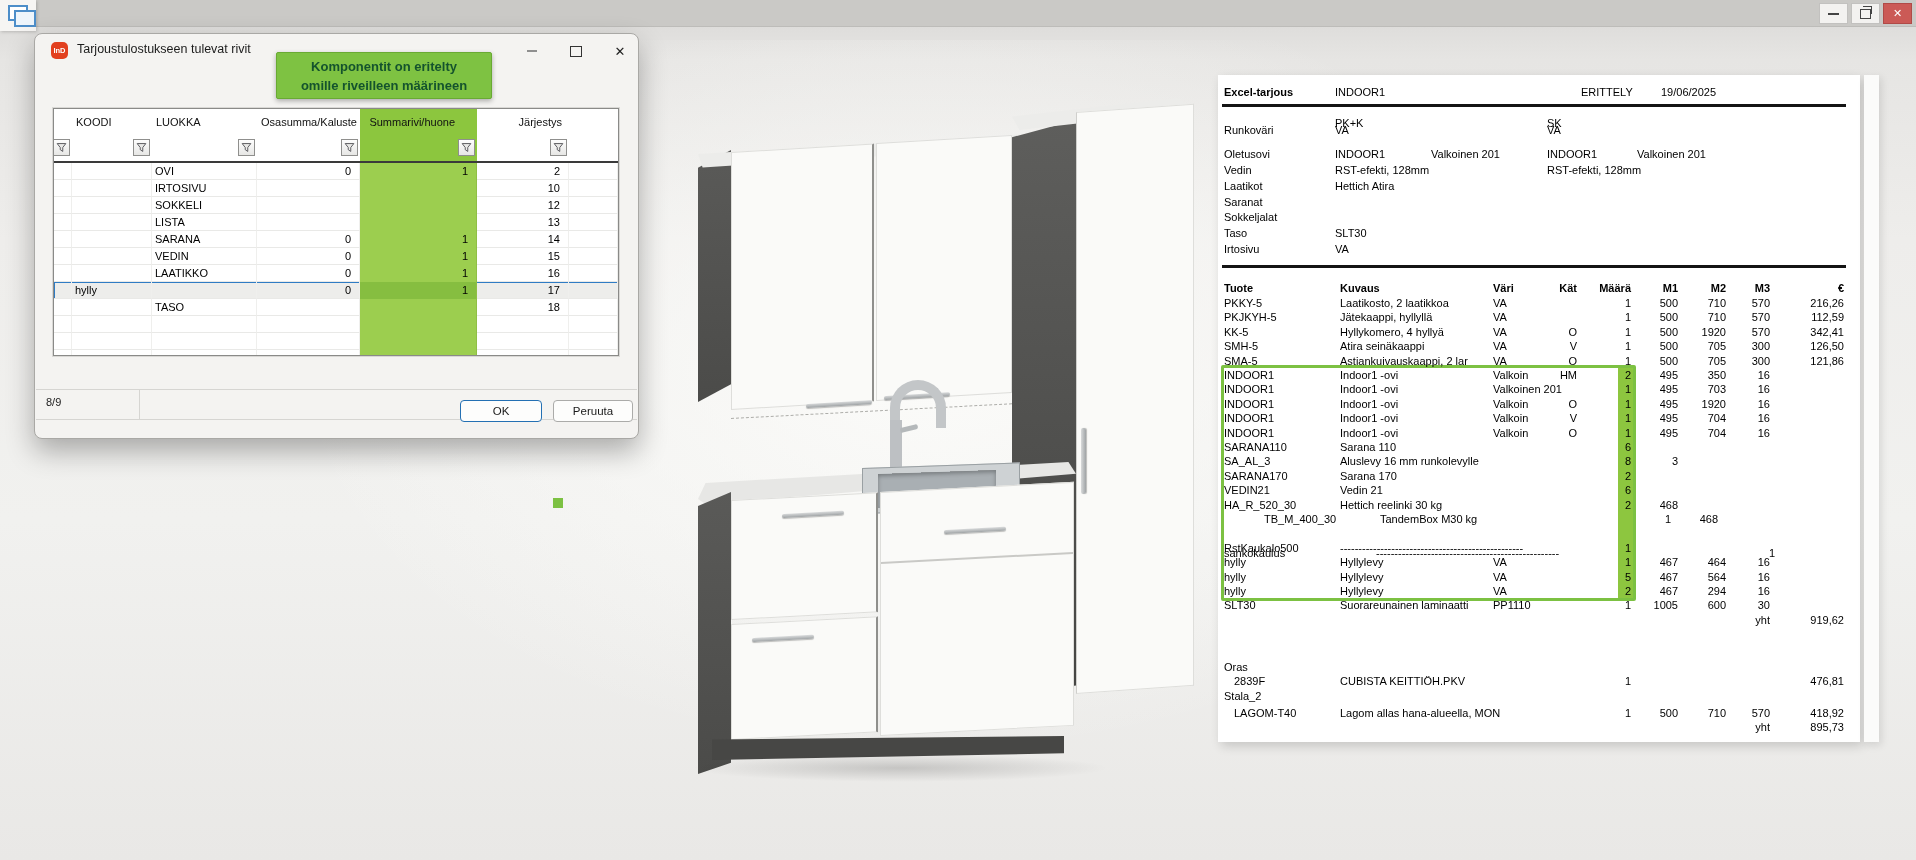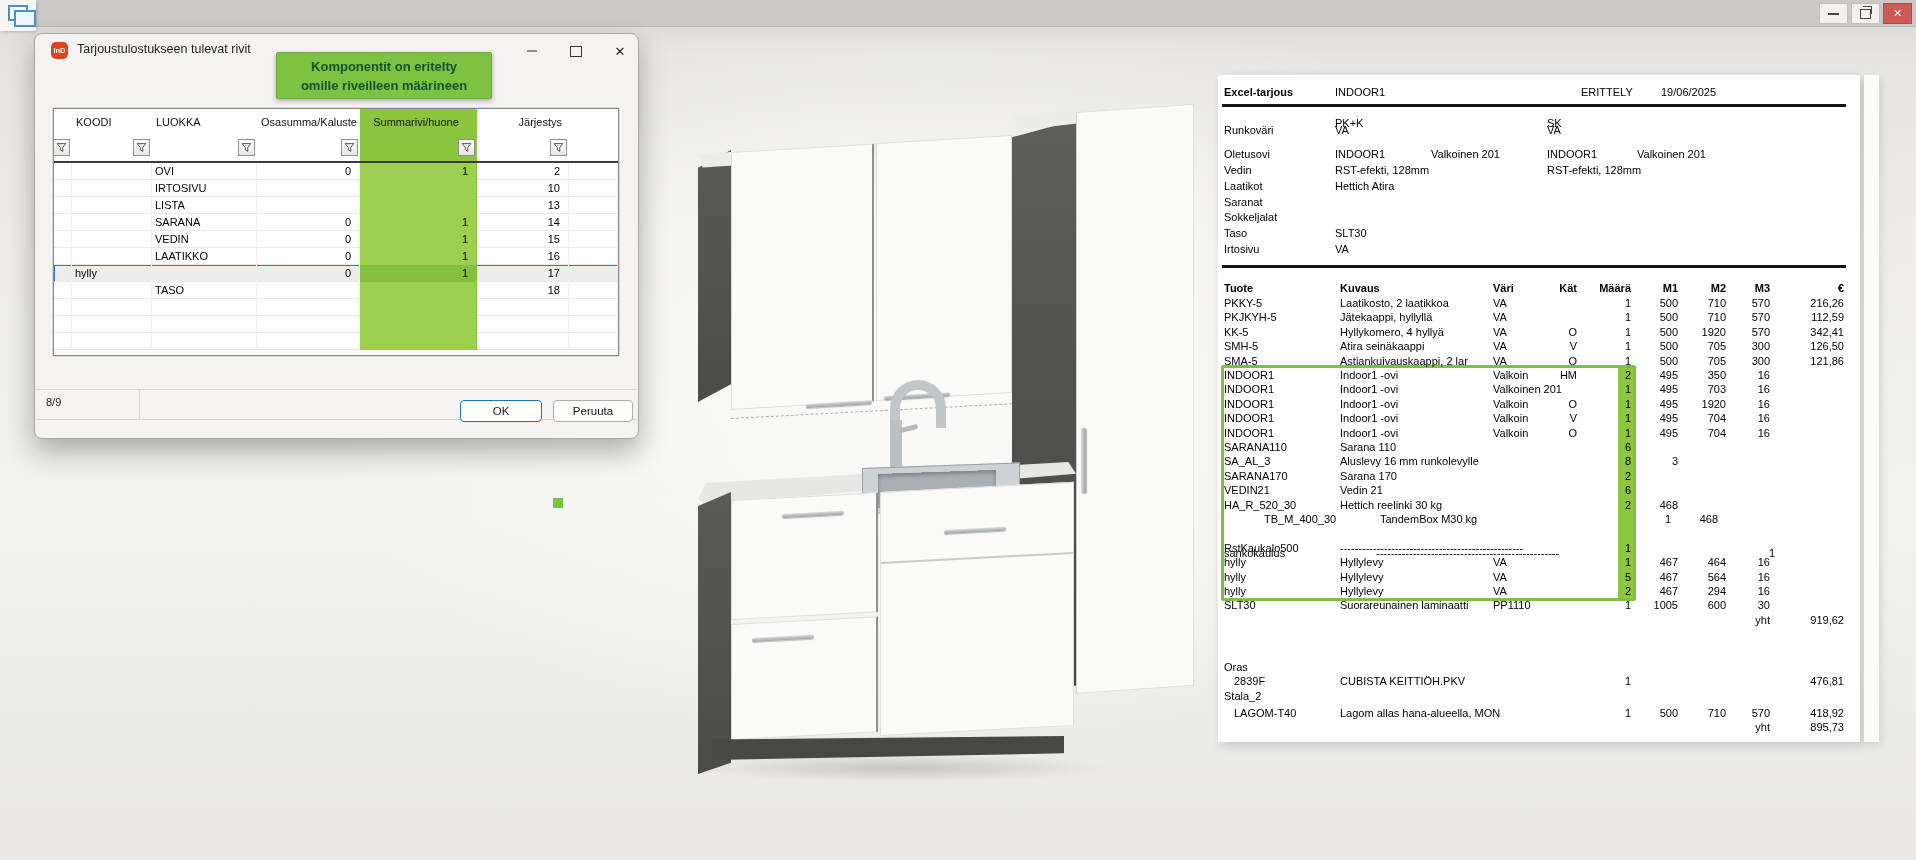--- a/index.html
+++ b/index.html
@@ -41,21 +41,21 @@
   .dlg-ctrl{position:absolute;top:5px;width:26px;height:24px;display:flex;align-items:center;justify-content:center;color:#333;}
   .dlg-ctrl .dash{width:10px;height:1.5px;background:#8f8f8f;}
   .dlg-ctrl .sq{width:10px;height:9px;border:1.2px solid #333;}
   .dlg-ctrl.x{font-size:13px;color:#222;}
   .dlg-table{position:absolute;left:18px;top:74px;width:564px;height:246px;background:#fff;
     border:1px solid #8a8a88;box-sizing:content-box;outline:1px solid #d9d8d5;overflow:hidden;}
   .grow{display:grid;grid-template-columns:18px 80px 105px 103px 117px 92px 1fr;}
   .ghead{height:26px;line-height:26px;font-size:11px;color:#111;}
   .ghead .hc{padding:0 4px;white-space:nowrap;overflow:hidden;}
   .hc.right{text-align:right;padding-right:7px;}
-  .hc.greenh{background:var(--green-header,#8cc63e);text-align:center;padding-right:9px;}
+  .hc.greenh{background:var(--green-header,#8cc63e);text-align:right;padding-right:22px;}
   .gfilter{height:26px;border-bottom:2px solid #3a3a3a;}
   .fcell{position:relative;}
   .fcell.greenh{background:var(--green-header,#8cc63e);}
   .fbtn{position:absolute;right:2px;top:4px;width:17px;height:17px;background:linear-gradient(#fdfdfd,#e7e7e5);
     border:1px solid #8f8f8d;display:flex;align-items:center;justify-content:center;box-sizing:border-box;}
   .trow{height:17px;line-height:17px;font-size:11px;color:#000;}
   .trow .c{border-bottom:1px solid #e9e9e7;border-right:1px solid #efefed;padding:0 3px;white-space:nowrap;overflow:hidden;box-sizing:border-box;}
   .trow .c.green{background:var(--green-cell,#9cce4f);border-bottom:none;border-right:1px solid #8fbf45;}
   .trow .c.num{text-align:right;padding-right:8px;}
   .trow.sel{background:#ededeb;box-shadow:inset 0 0 0 1px #2f7cc4;}
@@ -638,20 +638,29 @@
             <div class="c"></div>
             <div class="c">IRTOSIVU</div>
             <div class="c num"></div>
             <div class="c num green"></div>
             <div class="c num">10</div>
             <div class="c"></div>
           </div>
           <div class="grow trow">
             <div class="c"></div>
             <div class="c"></div>
+            <div class="c">SOKKELI</div>
+            <div class="c num"></div>
+            <div class="c num green"></div>
+            <div class="c num">12</div>
+            <div class="c"></div>
+          </div>
+          <div class="grow trow">
+            <div class="c"></div>
+            <div class="c"></div>
             <div class="c">LISTA</div>
             <div class="c num"></div>
             <div class="c num green"></div>
             <div class="c num">13</div>
             <div class="c"></div>
           </div>
           <div class="grow trow">
             <div class="c"></div>
             <div class="c"></div>
             <div class="c">SARANA</div>

